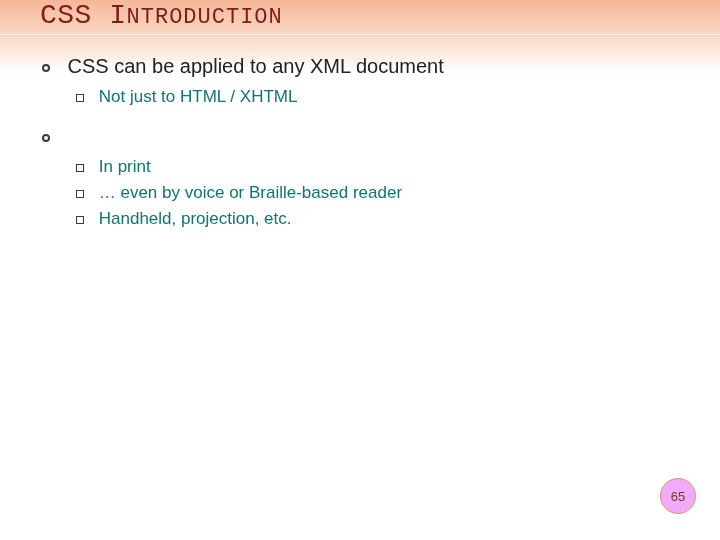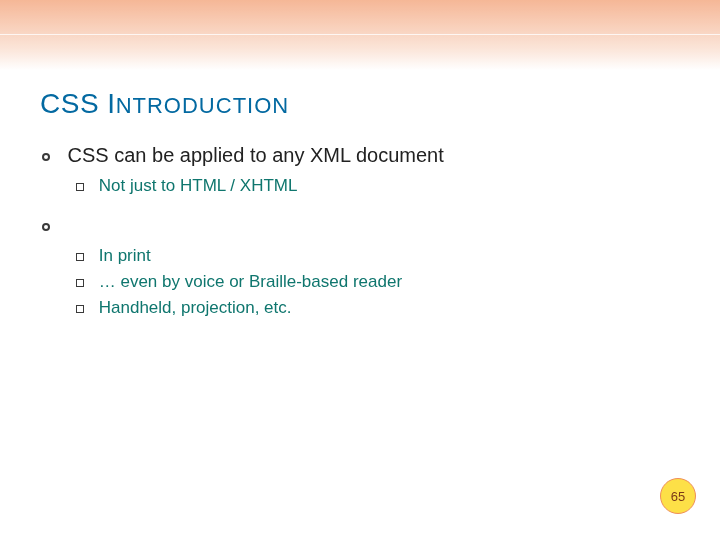--- a/index.html
+++ b/index.html
@@ -32,24 +32,24 @@
   }
   .slide {
     position: relative;
     width: 720px;
     height: 540px;
     box-sizing: border-box;
     padding: 0 40px;
   }
   .title {
     position: relative;
-    padding-top: 88px;
     font-size: 28px;
     letter-spacing: 0.5px;
-    color: #0369a1;
+    color: #7f1d1d;
+    font-family: Liberation Mono, monospace;
   }
   .title .caps {
     font-size: 28px;
   }
   .title .small-caps {
     font-size: 22px;
     letter-spacing: 1px;
   }
   .body {
     margin-top: 22px;
@@ -96,21 +96,21 @@
     margin-right: 10px;
     vertical-align: 0px;
     box-sizing: border-box;
   }
   .page-badge {
     position: absolute;
     right: 24px;
     bottom: 26px;
     width: 34px;
     height: 34px;
-    background: #fde047;
+    background: #f0abfc;
     border: 1px solid #ef8d5a;
     border-radius: 50%;
     font-size: 13px;
     color: #7a3a18;
     display: flex;
     align-items: center;
     justify-content: center;
   }
 </style>
 </head>

